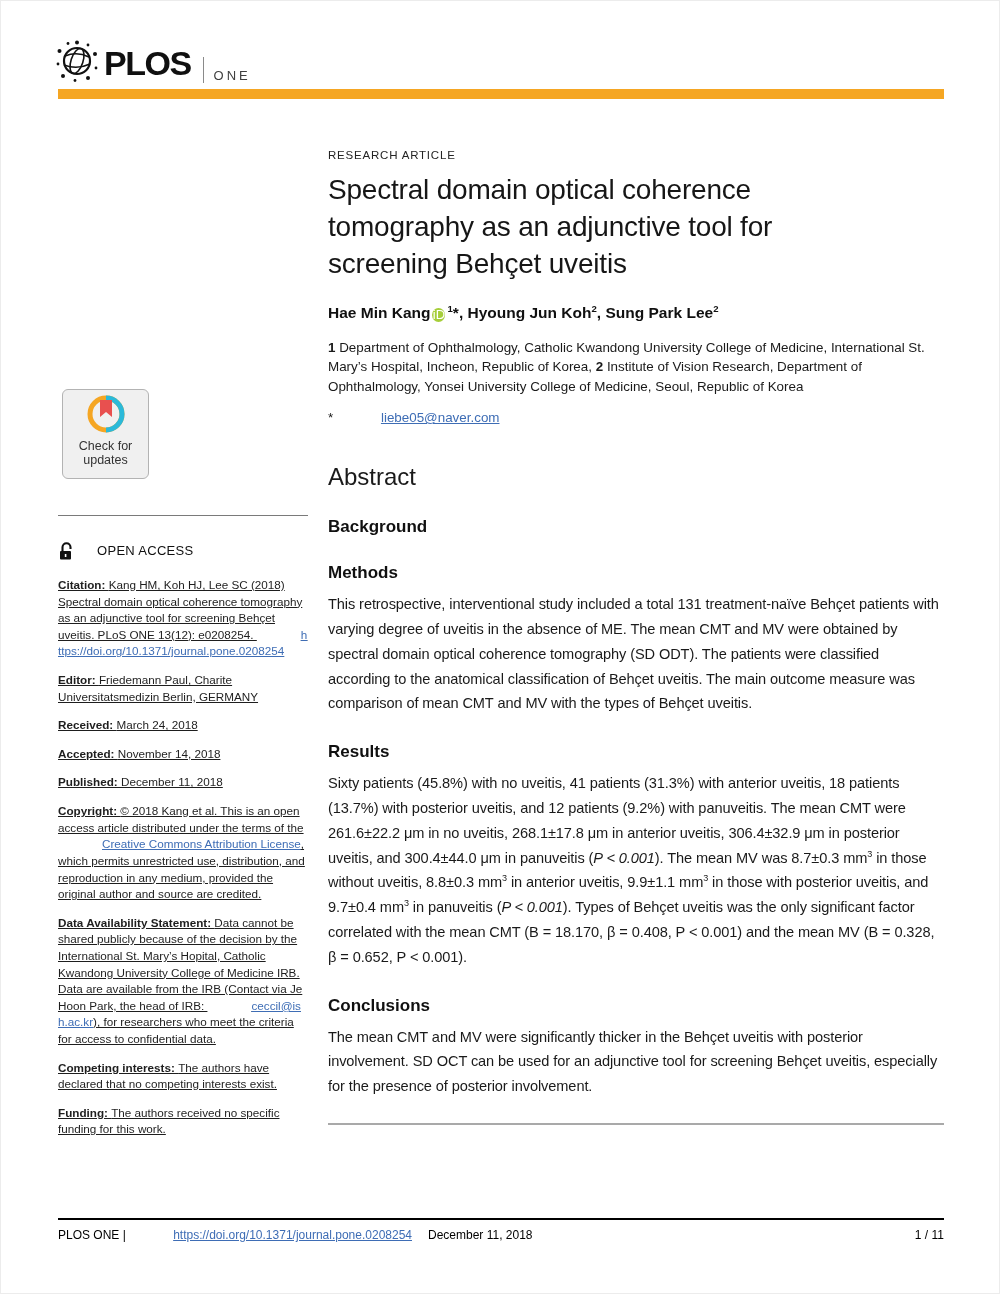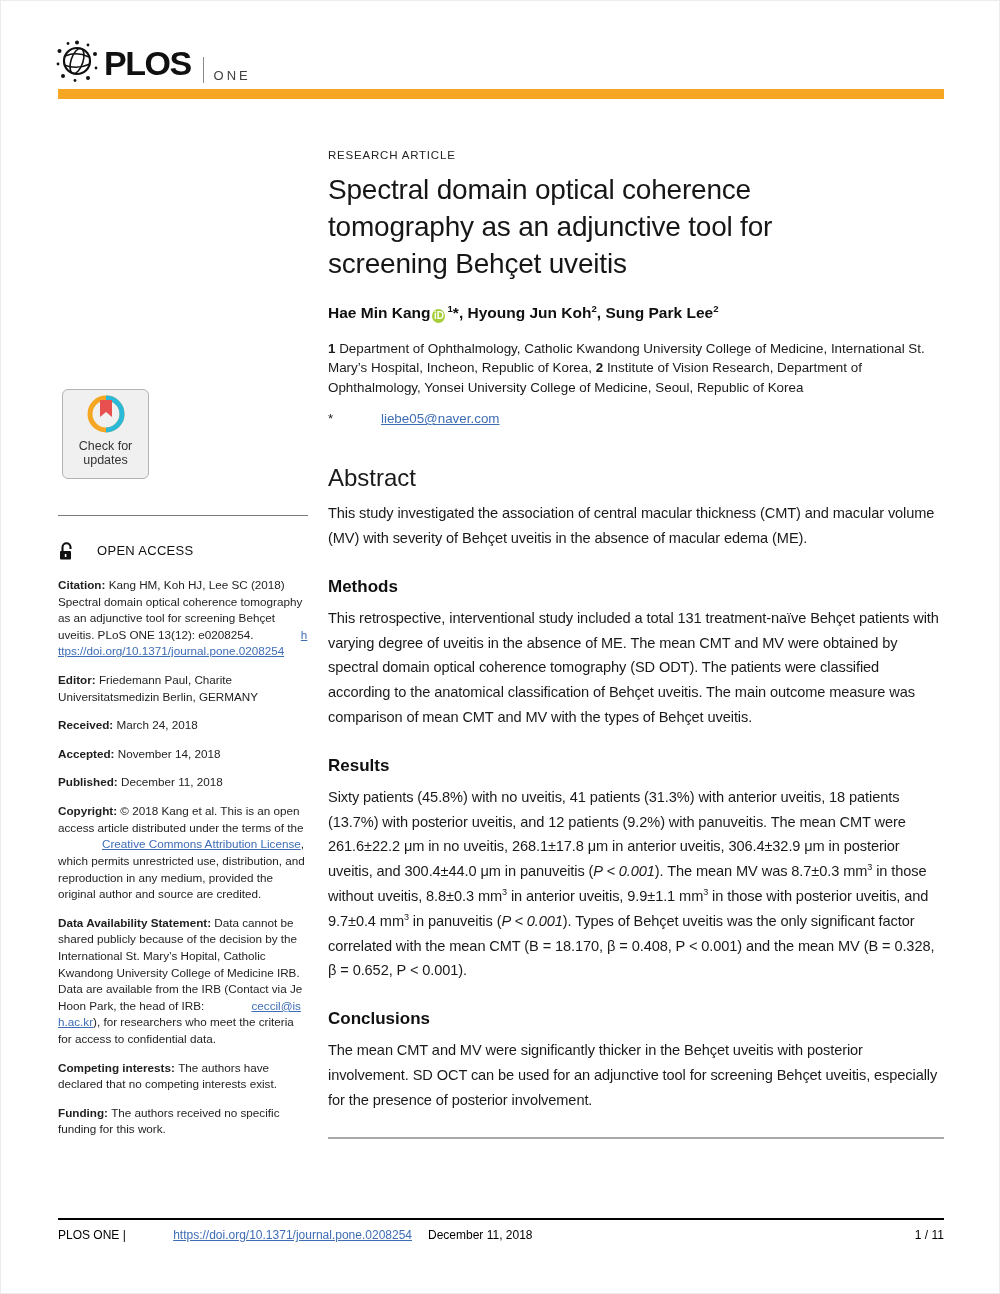--- a/index.html
+++ b/index.html
@@ -18,21 +18,21 @@
   .badge{position:absolute;left:61px;top:388px;width:85px;height:88px;background:#f0f0f0;
          border:1px solid #b3b3b3;border-radius:6px;display:flex;flex-direction:column;
          align-items:center;gap:3px;cursor:pointer;}
   .badge-label{font-size:12.5px;color:#333;text-align:center;line-height:1.15;width:68px;}
 
   
   .sidebar{position:absolute;left:57px;top:514px;width:250px;font-size:11.7px;line-height:1.42;color:#1e1e1e;}
   .side-rule{border-top:1px solid #7a7a7a;margin-bottom:26px;}
   .open-access{display:flex;align-items:flex-start;gap:22px;font-size:13px;letter-spacing:0.3px;
                margin-bottom:16px;color:#101010;}
-  .meta{margin:0 0 12px 0;}
+  .meta{margin:0 0 12px 0;text-decoration:underline;}
   .meta a{word-break:break-all;}
 
   
   .content{position:absolute;left:327px;top:148px;width:616px;}
   .kicker{font-size:11.5px;letter-spacing:0.8px;color:#242424;}
   h1{margin:10px 0 0;font-size:28px;font-weight:400;line-height:1.33;color:#161616;
      max-width:552px;letter-spacing:-0.2px;}
   .byline{margin:20px 0 0;font-size:15.5px;font-weight:700;color:#101010;}
   .affil{margin:16px 0 0;font-size:13.4px;line-height:1.45;}
   .corr{margin:14px 0 0;font-size:13.4px;}
@@ -46,21 +46,21 @@
   .footer-row{position:absolute;left:57px;top:1227px;width:886px;display:flex;
               justify-content:space-between;font-size:12px;color:#000;}
 
   
   .link{color:#3E6DB5;text-decoration:underline;cursor:pointer;padding-left:44px;}
   .sup{font-size:0.62em;vertical-align:super;}
   .i{font-style:italic;}
   .b{font-weight:700;}
   .gap{margin-left:16px;}
   .orcid-badge{display:inline-block;width:13px;height:14px;border-radius:50%;background:#A6CE39;
-               color:#fff;font-size:10px;font-weight:700;text-align:center;line-height:13px;
+               color:#fff;font-size:13px;font-weight:400;text-align:center;line-height:13px;
                margin:0 2px;vertical-align:-1px;}
 </style>
 </head>
 <body>
 
 <div class="page">
 
   <div class="logo">
     <svg width="44" height="44" viewBox="0 0 44 44">
       <circle cx="22" cy="22" r="13" fill="none" stroke="#111" stroke-width="2.2"></circle>
@@ -116,21 +116,21 @@
   <main class="content">
     <div class="kicker">RESEARCH ARTICLE</div>
     <h1>Spectral domain optical coherence tomography as an adjunctive tool for screening Behçet uveitis</h1>
     <p class="byline"><span>Hae Min Kang</span><span class="orcid-badge">iD</span><span class="sup">1</span><span>*</span><span>, Hyoung Jun Koh</span><span class="sup">2</span><span>, Sung Park Lee</span><span class="sup">2</span></p>
     <p class="affil"><span class="b">1 </span><span>Department of Ophthalmology, Catholic Kwandong University College of Medicine, International St. Mary’s Hospital, Incheon, Republic of Korea, </span><span class="b">2 </span><span>Institute of Vision Research, Department of Ophthalmology, Yonsei University College of Medicine, Seoul, Republic of Korea</span></p>
     <p class="corr"><span>* </span><a class="link">liebe05@naver.com</a></p>
 
     <h2>Abstract</h2>
 
     <section>
-      <p class="body-p">This study investigated the association of central macular thickness (CMT) and macular volume (MV) with severity of Behçet uveitis in the absence of macular edema (ME).</p>
+      <h3>Background</h3>
     </section>
 
     <section>
       <h3>Methods</h3>
       <p class="body-p">This retrospective, interventional study included a total 131 treatment-naïve Behçet patients with varying degree of uveitis in the absence of ME. The mean CMT and MV were obtained by spectral domain optical coherence tomography (SD ODT). The patients were classified according to the anatomical classification of Behçet uveitis. The main outcome measure was comparison of mean CMT and MV with the types of Behçet uveitis.</p>
     </section>
 
     <section>
       <h3>Results</h3>
       <p class="body-p"><span>Sixty patients (45.8%) with no uveitis, 41 patients (31.3%) with anterior uveitis, 18 patients (13.7%) with posterior uveitis, and 12 patients (9.2%) with panuveitis. The mean CMT were 261.6±22.2 μm in no uveitis, 268.1±17.8 μm in anterior uveitis, 306.4±32.9 μm in posterior uveitis, and 300.4±44.0 μm in panuveitis (</span><span class="i">P &lt; 0.001</span><span>). The mean MV was 8.7±0.3 mm</span><span class="sup">3</span><span> in those without uveitis, 8.8±0.3 mm</span><span class="sup">3</span><span> in anterior uveitis, 9.9±1.1 mm</span><span class="sup">3</span><span> in those with posterior uveitis, and 9.7±0.4 mm</span><span class="sup">3</span><span> in panuveitis (</span><span class="i">P &lt; 0.001</span><span>). Types of Behçet uveitis was the only significant factor correlated with the mean CMT (B = 18.170, β = 0.408, P &lt; 0.001) and the mean MV (B = 0.328, β = 0.652, P &lt; 0.001).</span></p>

